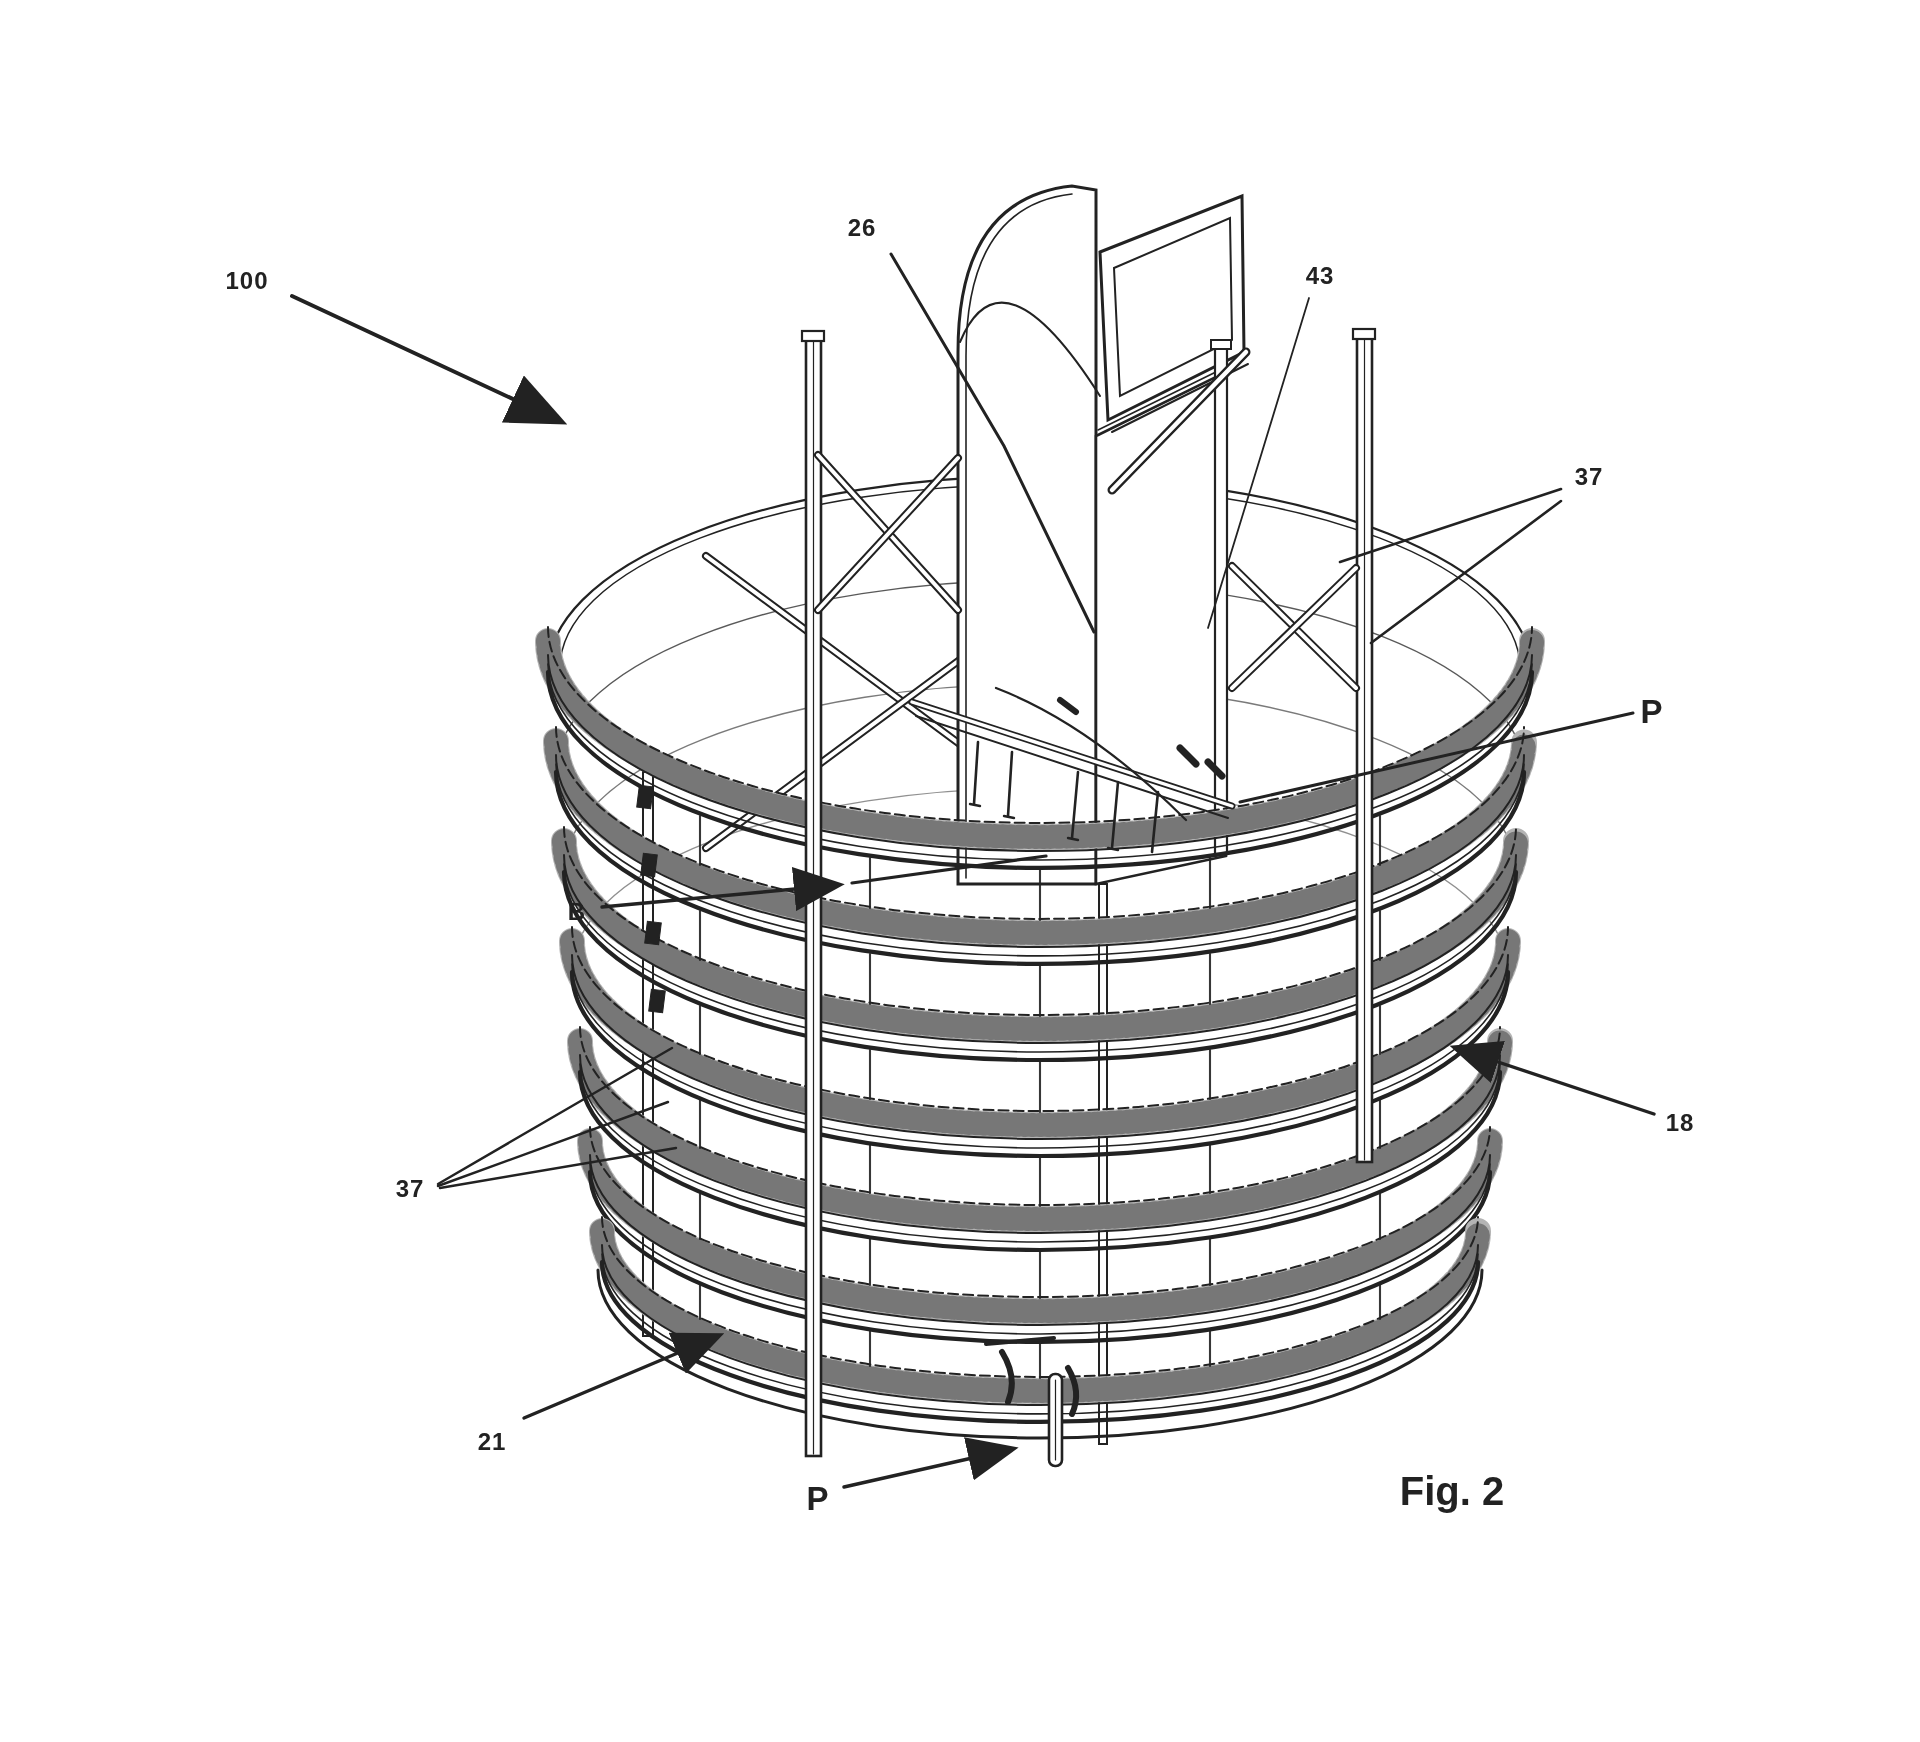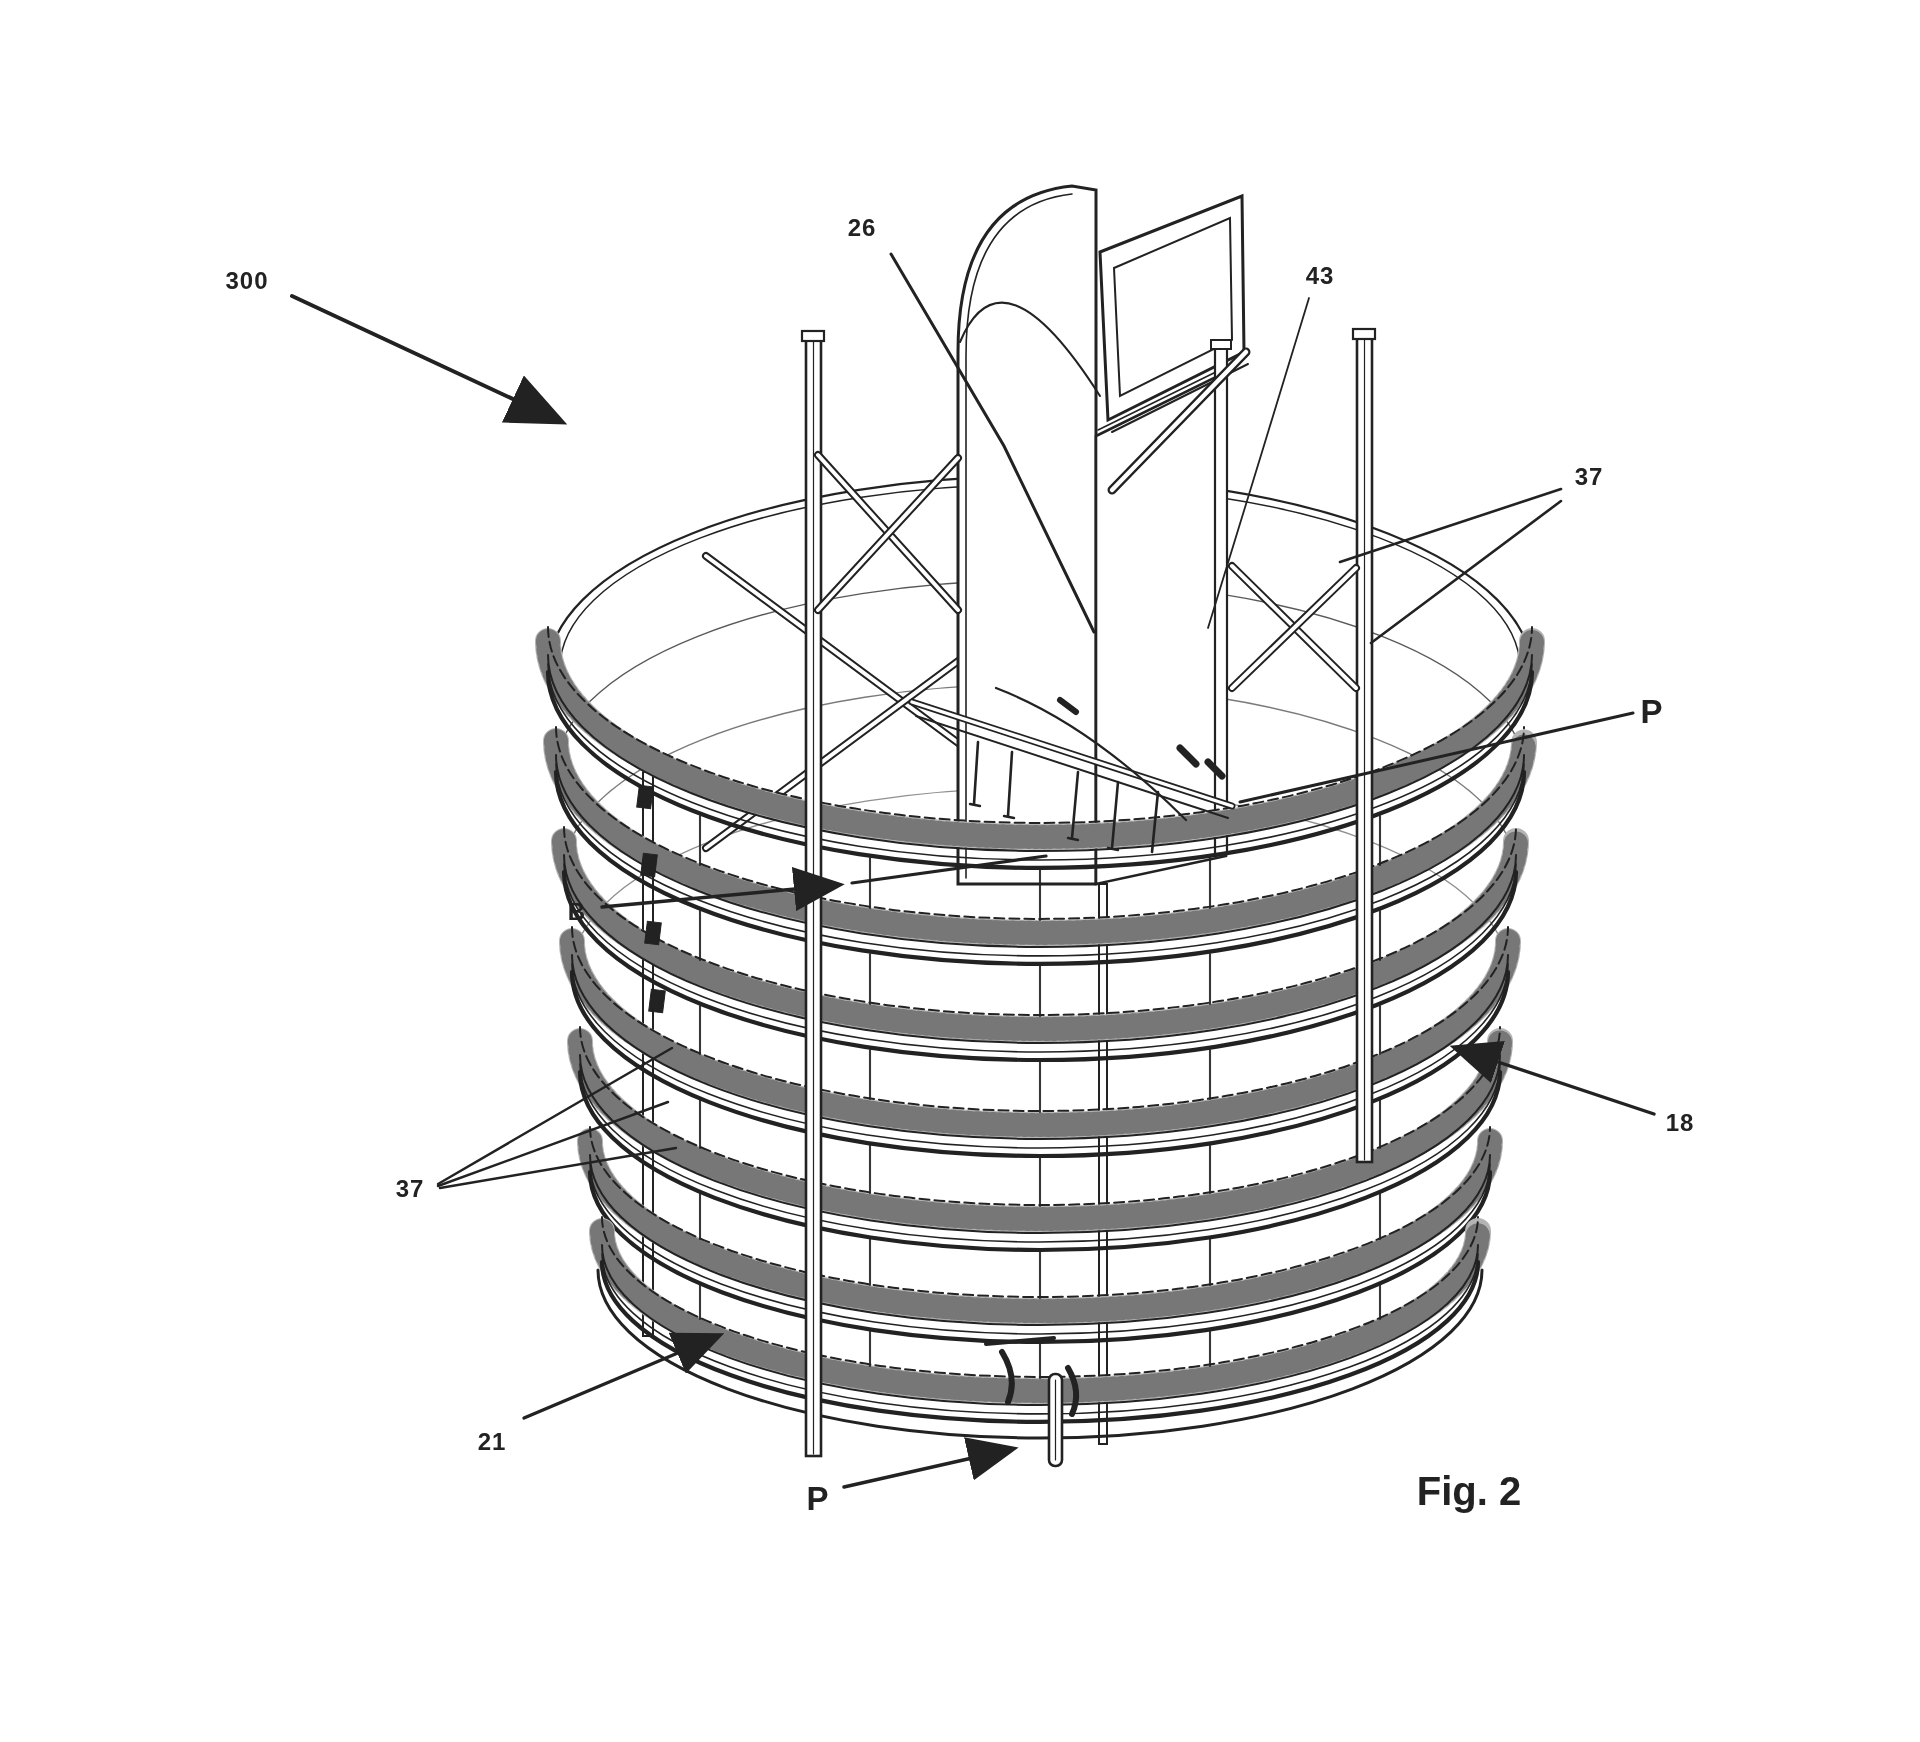--- a/index.html
+++ b/index.html
@@ -27,21 +27,21 @@
     position: absolute;
     transform: translate(-50%, -50%);
     font-weight: bold;
     font-size: 24px;
     color: #222;
     letter-spacing: 1px;
     white-space: nowrap;
     filter: blur(0.25px);
   }
   .lbl.small { font-size: 33px; }
-  .lbl.caption { font-size: 40px; letter-spacing: 0; margin-left: 17px; }
+  .lbl.caption { font-size: 40px; letter-spacing: 0; }
 </style>
 </head>
 <body>
 
 <div class="page">
 
   <svg class="art" width="1920" height="1742" viewBox="0 0 1920 1742" fill="none" stroke-linecap="round">
     <defs>
       <marker id="arr" markerWidth="15" markerHeight="13" refX="13" refY="6.5" orient="auto">
         <path d="M0,0 L15,6.5 L0,13 Z" fill="#222" stroke="none"></path>
@@ -263,21 +263,21 @@
       <path d="M 852 883 L 1046 856" stroke-width="3.2"></path>
       <path d="M 1654 1114 L 1456 1048" stroke-width="3.4" marker-end="url(#arr)"></path>
       <path d="M 438 1184 L 672 1048" stroke-width="2.4"></path>
       <path d="M 438 1186 L 668 1102" stroke-width="2.4"></path>
       <path d="M 440 1188 L 676 1148" stroke-width="2.4"></path>
       <path d="M 524 1418 L 718 1336" stroke-width="3.4" marker-end="url(#arr)"></path>
       <path d="M 844 1487 L 1012 1449" stroke-width="3.4" marker-end="url(#arr)"></path>
     </g>
   </svg>
 
-  <div class="lbl" style="left:247px; top:281px;">300</div>
+  <div class="lbl" style="left:247px; top:281px;">100</div>
   <div class="lbl" style="left:862px; top:228px;">26</div>
   <div class="lbl" style="left:1320px; top:276px;">43</div>
   <div class="lbl" style="left:1589px; top:477px;">37</div>
   <div class="lbl small" style="left:1652px; top:712px;">P</div>
   <div class="lbl" style="left:577px; top:912px;">B</div>
   <div class="lbl" style="left:1680px; top:1123px;">18</div>
   <div class="lbl" style="left:410px; top:1189px;">37</div>
   <div class="lbl" style="left:492px; top:1442px;">21</div>
   <div class="lbl small" style="left:818px; top:1499px;">P</div>
 

